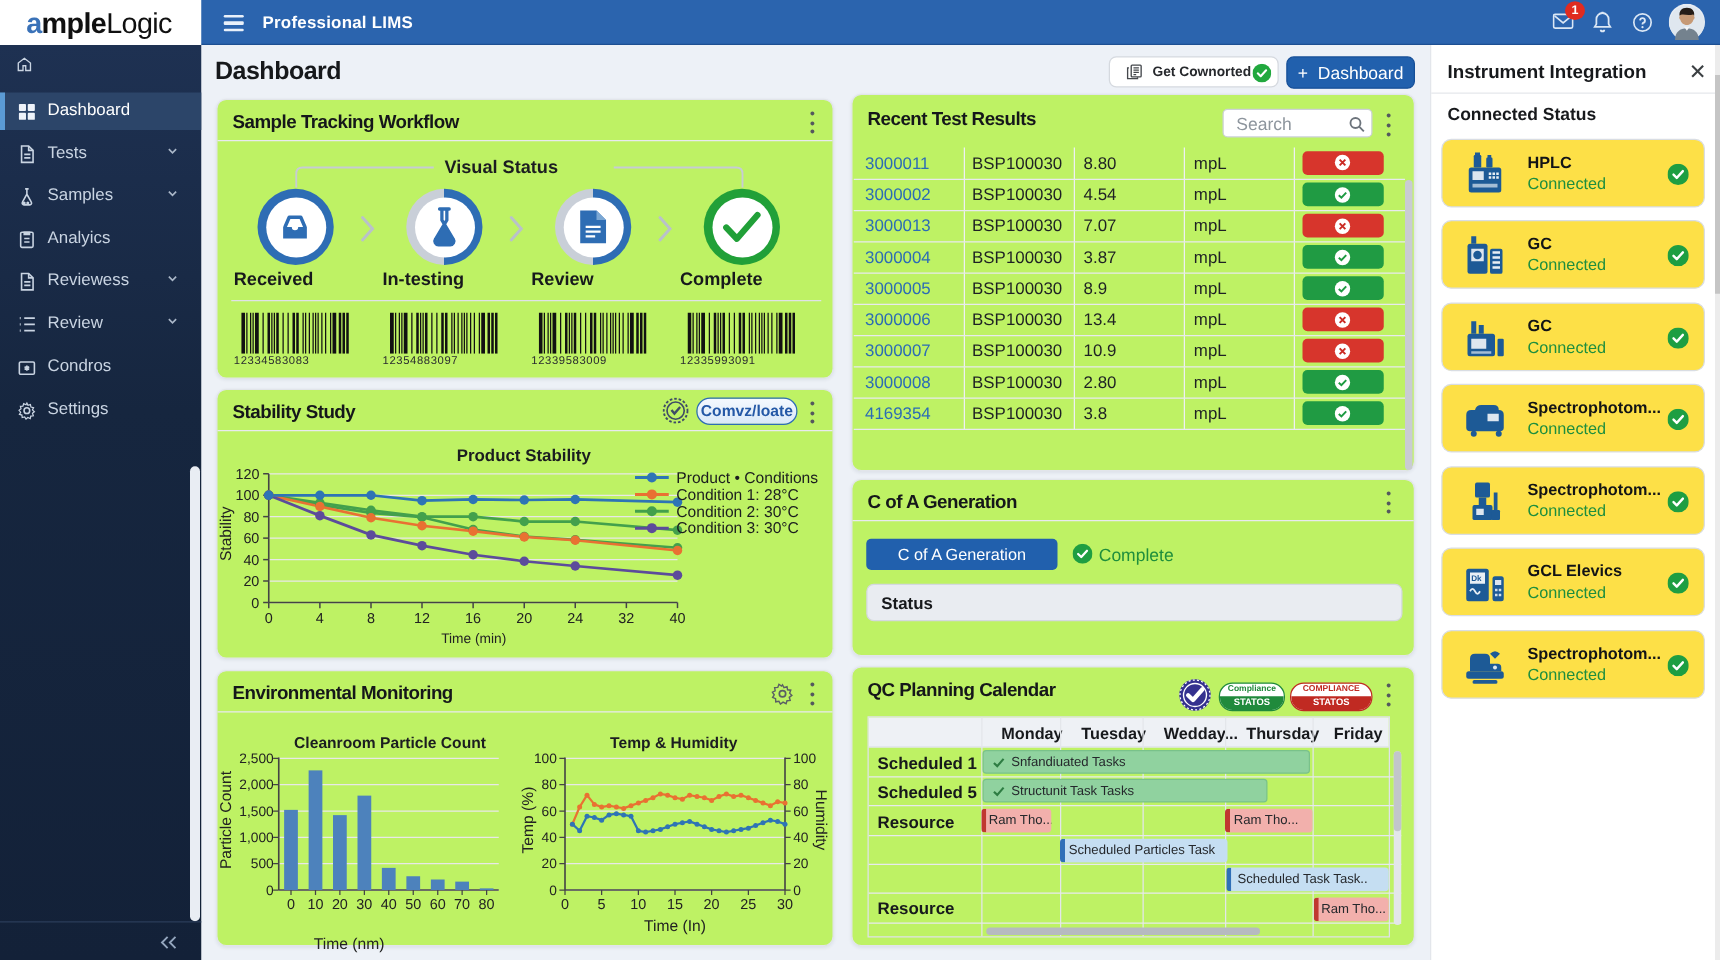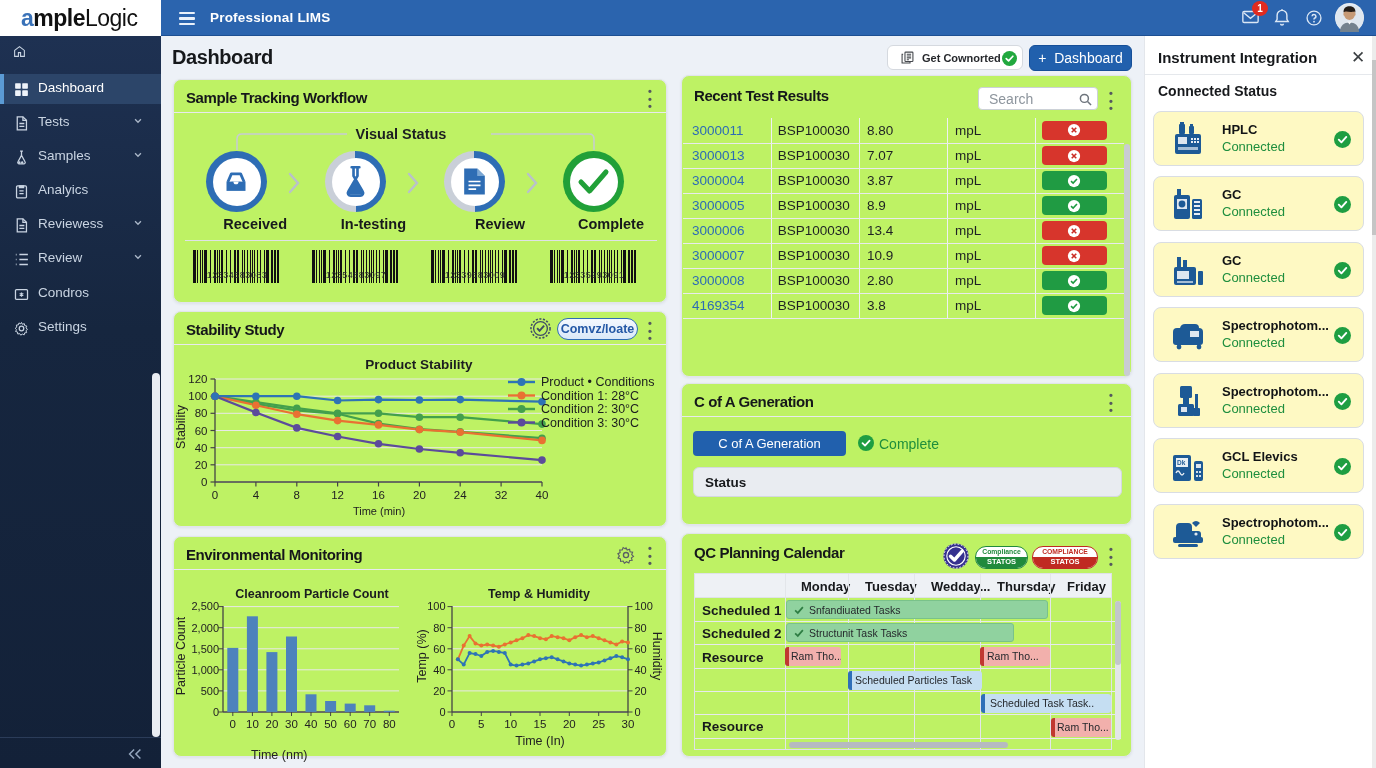--- a/index.html
+++ b/index.html
@@ -26,23 +26,23 @@
 .sitem .chev { position:absolute; left:133px; top:8px; width:10px; height:10px; }
 .active { background:#2c4569; border-left:4px solid #5b9bd5; }
 .active .lab { left:34px; color:#fff; }
 .active .ic { left:9px; }
 
 .wfring { position:absolute; top:71px; width:61px; height:61px; border-radius:50%; background:#2e6db4; }
 .wfring.half { background:conic-gradient(#2e6db4 0 50%, #c9cfd8 50% 100%); }
 .wfring[style*="border-color"] { background:#21a038; }
 .wfin { position:absolute; left:6.5px; top:6.5px; width:48px; height:48px; border-radius:50%; background:#fff; }
 .wfchev { top:91px; width:14px; height:24px; }
-.wflab { position:absolute; top:136px; width:100px; text-align:right; font-size:14.5px; font-weight:bold; color:#17191c; }
+.wflab { position:absolute; top:136px; width:100px; text-align:left; font-size:14.5px; font-weight:bold; color:#17191c; }
 .bc { top:170px; width:88px; height:33px; }
-.bcnum { position:absolute; top:190px; width:100px; text-align:center; font-size:9px; color:#2a2c2f; letter-spacing:0.5px;}
+.bcnum { position:absolute; top:203px; width:100px; font-size:9px; color:#2a2c2f; letter-spacing:0.5px;}
 
 #rtr-table { position:absolute; left:1px; top:42px; border-collapse:collapse; table-layout:fixed; width:441px; font-size:13.5px; }
 #rtr-table th { background:#eff1f5; font-weight:bold; text-align:left; height:26px; padding:0 0 0 9px; border:1px solid #e2e5e9; color:#131517; }
 #rtr-table td { height:25px; padding:0 0 0 9px; border-bottom:1px solid #e8eaed; border-right:1px solid #eef0f3; color:#1e2124; }
 #rtr-table th:nth-child(2),#rtr-table td:nth-child(2){ padding-left:6px; }
 #rtr-table th:nth-child(3),#rtr-table td:nth-child(3){ padding-left:7px; }
 #rtr-table th:nth-child(4),#rtr-table td:nth-child(4){ padding-left:7px; }
 #rtr-table th:nth-child(5),#rtr-table td:nth-child(5){ padding-left:6px; }
 #rtr-table td:last-child { border-right:none; }
 #rtr-table td.lnk { color:#2c6cb5; }
@@ -58,21 +58,21 @@
 .qcv { position:absolute; top:0; width:1px; height:175px; background:#e3e6ea; }
 .qcr { position:absolute; left:0; width:426px; height:1px; background:#e7eaee; }
 .qclab { position:absolute; left:7px; font-size:13.5px; font-weight:bold; color:#17191c; }
 .qcbar { position:absolute; height:19px; border-radius:3px; font-size:10.5px; color:#25282c; display:flex; overflow:hidden; line-height:18px; white-space:nowrap; }
 
 #pgtitle { position:absolute; left:172px; top:46px; letter-spacing:-0.4px; font-size:20px; font-weight:bold; color:#16181b; }
 #getbtn { position:absolute; left:887px; top:45px; width:136px; height:25px; background:#fff; border:1px solid #d5d9df; border-radius:6px; }
 #dashbtn { position:absolute; left:1029px; top:45px; width:103px; height:26px; background:#2160ad; border:1px solid #164f98; border-radius:6px; color:#fff; font-size:14px; text-align:center; line-height:24px; }
 
 #rpanel { position:absolute; left:1144px; top:36px; width:232px; height:732px; background:#fff; border-left:1px solid #e3e6eb; }
-.card { position:absolute; left:8px; width:211px; height:55px; border:1px solid #d9dde3; border-radius:8px; background:#fef9c3; }
+.card { position:absolute; left:8px; width:211px; height:55px; border:1px solid #d9dde3; border-radius:8px; background:#fde047; }
 .cname { position:absolute; left:68px; top:10px; font-size:13px; font-weight:bold; color:#121416; white-space:nowrap; }
 .cconn { position:absolute; left:68px; top:27px; font-size:13px; color:#1e8e3e; }
 .gcheck { position:absolute; left:180px; top:19px; width:17px; height:17px; }
 </style>
 </head>
 <body>
 
 <div id="topbar"></div>
 <div id="logobox">
     <div id="logo"><b style="color:#3a72b8;">a</b><b>mple</b><span style="font-weight:400;">Logic</span></div>
@@ -328,20 +328,34 @@
     <tr>
           <td class="lnk">3000011</td>
           <td>BSP100030</td>
           <td>8.80</td>
           <td>mpL</td>
           <td>
             <div class="pill pf">
               <svg viewBox="0 0 16 16">
                 <circle cx="8" cy="8" r="7" fill="#fff"></circle>
                 <path d="M5.4 5.4 L10.6 10.6 M10.6 5.4 L5.4 10.6" stroke="#cb2b24" stroke-width="1.8"></path>
+              </svg>
+            </div>
+          </td>
+        </tr>
+    <tr>
+          <td class="lnk">3000002</td>
+          <td>BSP100030</td>
+          <td>4.54</td>
+          <td>mpL</td>
+          <td>
+            <div class="pill pp">
+              <svg viewBox="0 0 16 16">
+                <circle cx="8" cy="8" r="7" fill="#fff"></circle>
+                <path d="M4.6 8.2 L7 10.4 L11.4 5.8" fill="none" stroke="#1d9a41" stroke-width="1.8"></path>
               </svg>
             </div>
           </td>
         </tr>
     <tr>
           <td class="lnk">3000013</td>
           <td>BSP100030</td>
           <td>7.07</td>
           <td>mpL</td>
           <td>
@@ -784,21 +798,21 @@
     <div class="qcv" style="left:219px;"></div>
     <div class="qcv" style="left:285px;"></div>
     <div class="qcv" style="left:355px;"></div>
     <div class="qcr" style="top:47px;"></div>
     <div class="qcr" style="top:70px;"></div>
     <div class="qcr" style="top:94px;"></div>
     <div class="qcr" style="top:117px;"></div>
     <div class="qcr" style="top:140px;"></div>
     <div class="qcr" style="top:164px;"></div>
     <div class="qclab" style="top:29px;">Scheduled 1</div>
-    <div class="qclab" style="top:52px;">Scheduled 2</div>
+    <div class="qclab" style="top:52px;">Scheduled 5</div>
     <div class="qclab" style="top:76px;">Resource</div>
     <div class="qclab" style="top:145px;">Resource</div>
     <div class="qcbar" style="left:91px; top:26px; width:262px; background:#90d29f; border:1px solid #79c28a;"><svg width="12" height="12" viewBox="0 0 14 14" style="margin:3px 4px 0 6px; flex-shrink:0;">
           <path d="M2.5 7.5 L5.6 10.4 L11.5 3.6" fill="none" stroke="#2e7d43" stroke-width="2"></path>
         </svg>Snfandiuated Tasks</div>
     <div class="qcbar" style="left:91px; top:49px; width:228px; background:#90d29f; border:1px solid #79c28a;"><svg width="12" height="12" viewBox="0 0 14 14" style="margin:3px 4px 0 6px; flex-shrink:0;">
           <path d="M2.5 7.5 L5.6 10.4 L11.5 3.6" fill="none" stroke="#2e7d43" stroke-width="2"></path>
         </svg>Structunit Task Tasks</div>
     <div class="qcbar" style="left:90px; top:73px; width:56px; background:#f2b0ac; border-left:4px solid #c03830;">
         <span style="margin-left:2px;">Ram Tho...</span>

